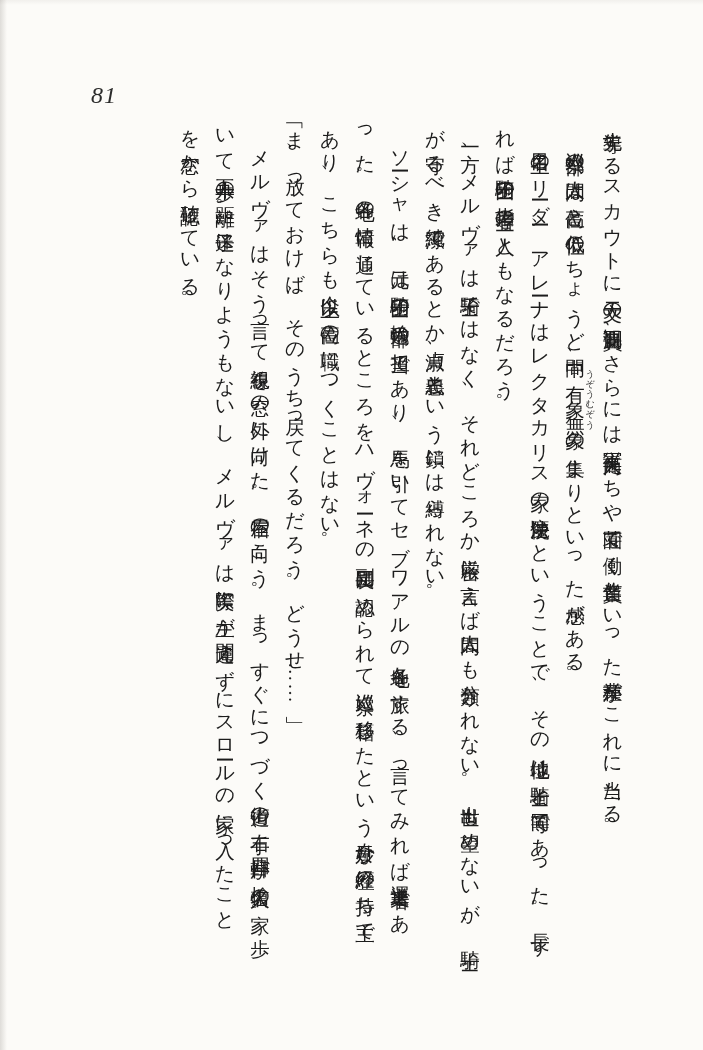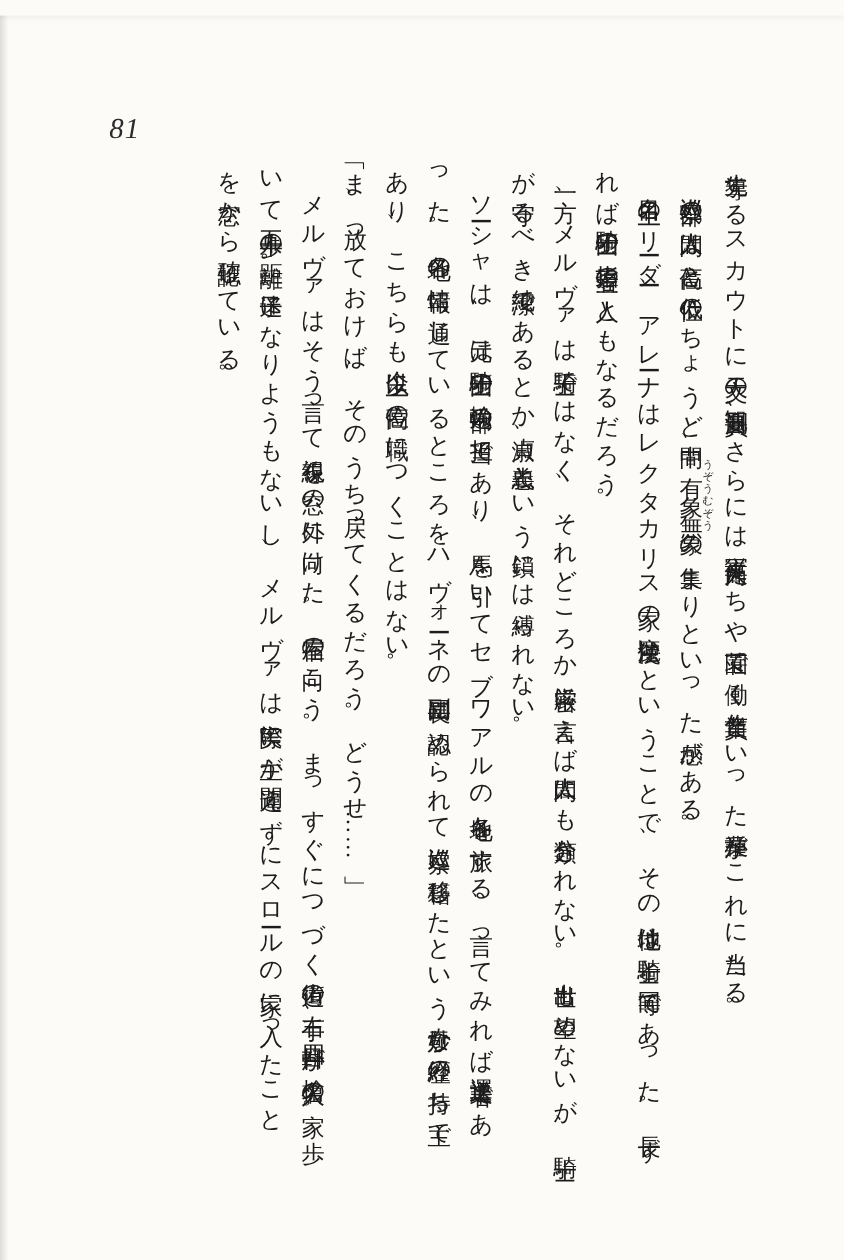--- a/index.html
+++ b/index.html
@@ -10,21 +10,20 @@
     width: 703px;
     height: 1050px;
     position: relative;
     overflow: hidden;
     background: #fcfbf8;
     font-family: "Liberation Serif", "DejaVu Serif", serif;
   }
   .book-page {
     position: absolute;
     inset: 0;
-    margin-top: 13px;
   }
   
   .edge-left {
     position: absolute;
     left: 0; top: 0; bottom: 0;
     width: 7px;
     background: linear-gradient(to right, rgba(70,62,54,0.16), rgba(70,62,54,0));
     pointer-events: none;
   }
   .edge-top {

